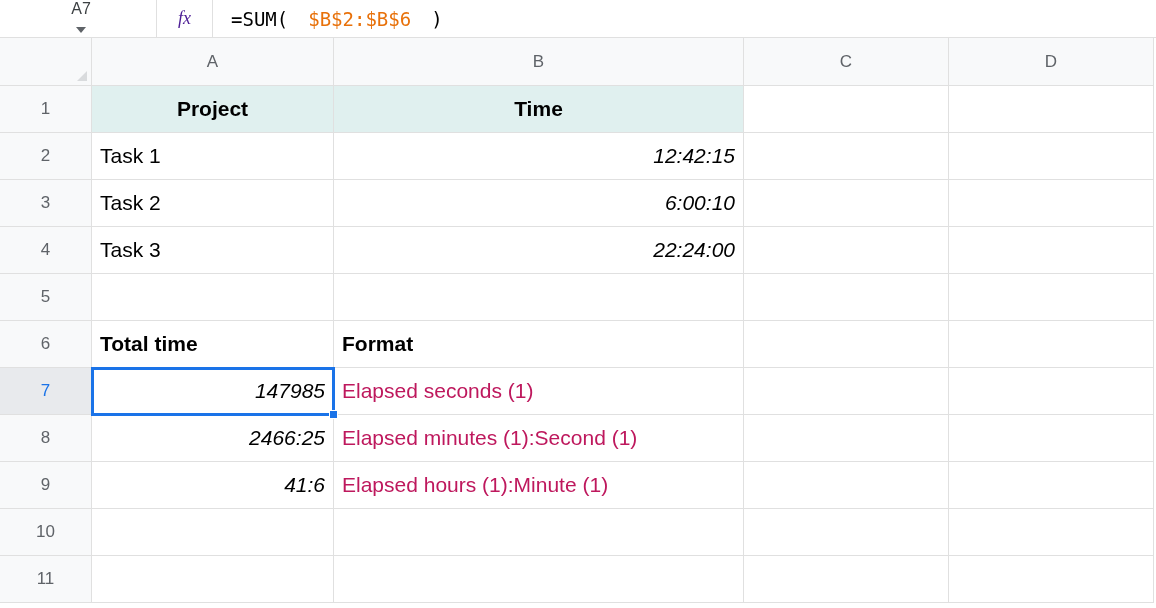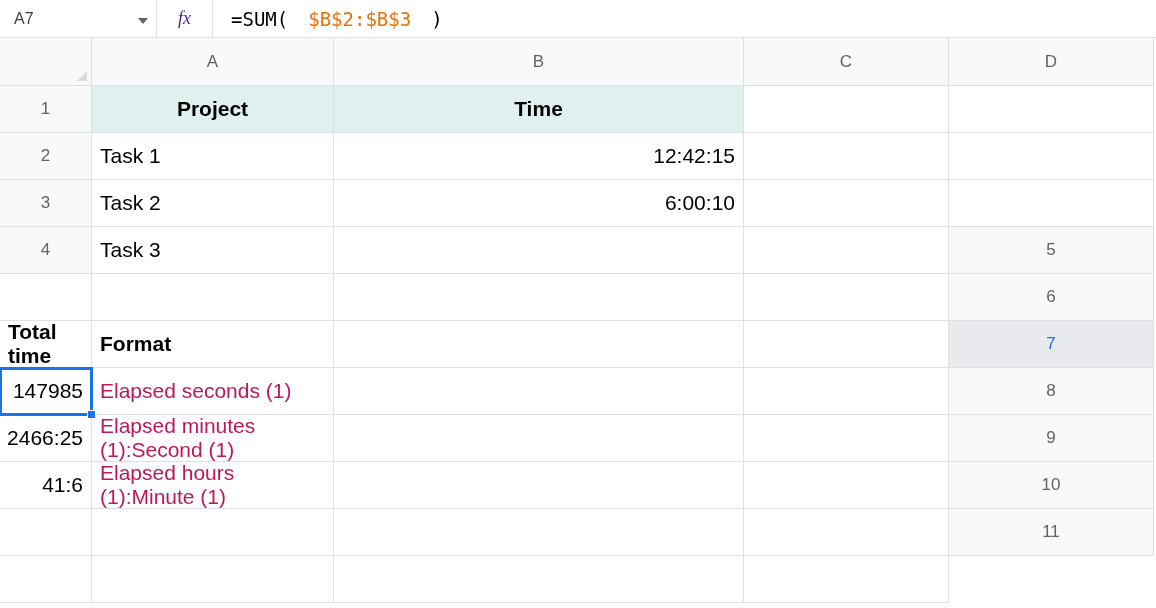--- a/index.html
+++ b/index.html
@@ -19,20 +19,21 @@
     .name-box {
       display: flex;
       align-items: center;
       justify-content: space-between;
       width: 157px;
       height: 100%;
       padding: 0 8px 0 14px;
       font-size: 16px;
       color: #3c4043;
       border-right: 1px solid #e0e0e0;
+      flex-direction: column;
     }
     .name-box .dropdown-icon svg {
       width: 10px;
       height: 6px;
       fill: #5f6368;
     }
     .fx-label {
       width: 56px;
       display: flex;
       align-items: center;
@@ -114,21 +115,21 @@
       font-size: 21px;
       color: #000;
       position: relative;
     }
     .cell.header-highlight {
       background: #e0f0ef;
       font-weight: bold;
       justify-content: center;
     }
     .cell.bold { font-weight: bold; }
-    .cell.right { justify-content: flex-end; }
+    .cell.right { justify-content: flex-end; font-style: italic; }
     .cell.link { color: #be185d; }
     .cell.selected {
       outline: 3px solid #1a73e8;
       outline-offset: -2px;
       z-index: 2;
     }
     .selection-handle {
       position: absolute;
       right: -5px;
       bottom: -5px;
@@ -147,21 +148,21 @@
     <span>A7</span>
     <span class="dropdown-icon">
       <svg viewBox="0 0 10 6">
           <path d="M0 0 L5 6 L10 0 Z"></path>
         </svg>
     </span>
   </div>
   <div class="fx-label">fx</div>
   <div class="formula-input">
     <span>=SUM(</span>
-      <span class="range">$B$2:$B$3</span>
+      <span class="range">$B$2:$B$6</span>
       <span>)</span>
   </div>
 </div>
 
 <div class="sheet">
 
   <div class="corner"></div>
   <div class="col-head">A</div>
   <div class="col-head">B</div>
   <div class="col-head">C</div>
@@ -180,20 +181,21 @@
   <div class="cell"></div>
 
   <div class="row-head">3</div>
   <div class="cell">Task 2</div>
   <div class="cell right">6:00:10</div>
   <div class="cell"></div>
   <div class="cell"></div>
 
   <div class="row-head">4</div>
   <div class="cell">Task 3</div>
+  <div class="cell right">22:24:00</div>
   <div class="cell"></div>
   <div class="cell"></div>
 
   <div class="row-head">5</div>
   <div class="cell"></div>
   <div class="cell"></div>
   <div class="cell"></div>
   <div class="cell"></div>
 
   <div class="row-head">6</div>

